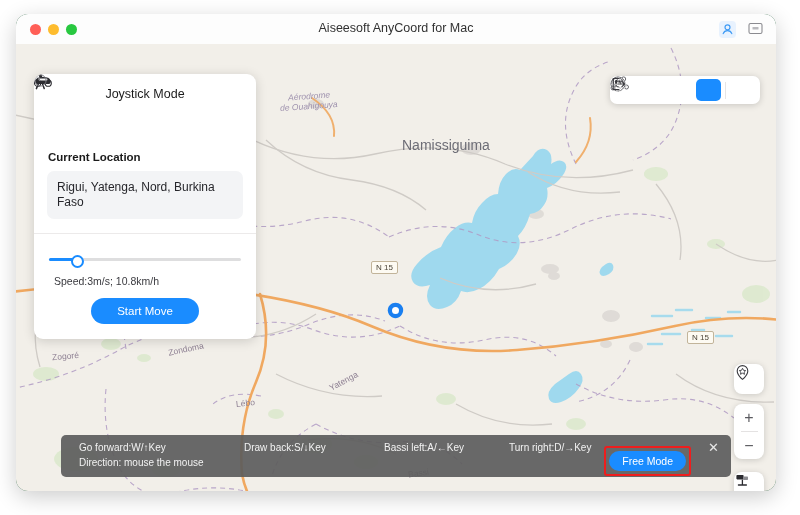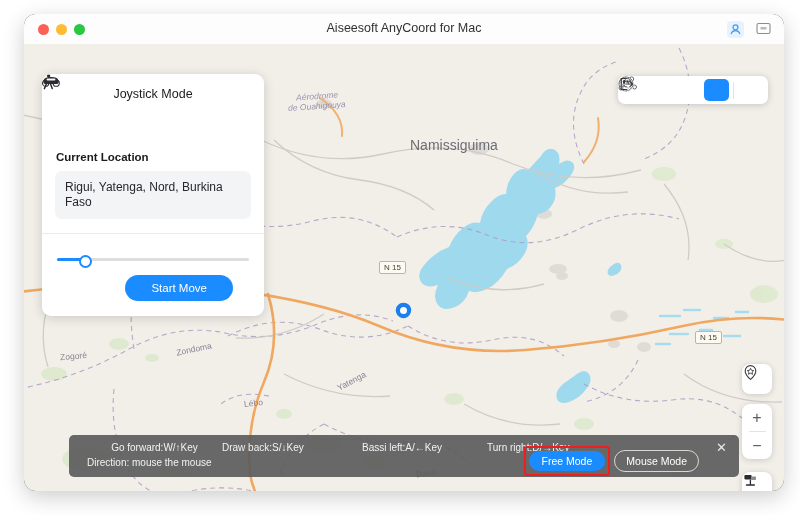--- a/index.html
+++ b/index.html
@@ -1,21 +1,21 @@
 <!DOCTYPE html>
 <html><head>
 <meta charset="utf-8">
 <style>
   html,body{margin:0;padding:0;background:#ffffff;}
   body{width:800px;height:515px;overflow:hidden;font-family:"Liberation Sans",sans-serif;}
 
   .screen{position:relative;width:800px;height:515px;background:#fff;}
 
   
-  .window{position:absolute;left:24px;top:14px;width:760px;height:477px;
+  .window{position:absolute;left:16px;top:14px;width:760px;height:477px;
           border-radius:12px;background:#14532d;overflow:hidden;
           box-shadow:0 6px 22px rgba(0,0,0,.20);}
 
   
   .titlebar{position:relative;height:30px;background:#fdfdfd;
             border-bottom:1px solid #eceaea;}
   .lights{position:absolute;left:14px;top:10px;display:flex;gap:7px;}
   .light{width:11px;height:11px;border-radius:50%;}
   .l-red{background:#ff5f57;}
   .l-yellow{background:#febc2e;}
@@ -51,21 +51,21 @@
   .speed-row{display:flex;justify-content:space-between;align-items:center;
              padding:12px 15px 0;}
   .speed-row svg{display:block;}
   .slider{margin:8px 15px 0;position:relative;height:10px;}
   .track{position:absolute;left:0;right:0;top:4px;height:3px;border-radius:2px;background:#dededf;}
   .track-fill{position:absolute;left:0;top:4px;height:3px;border-radius:2px;background:#1a8cff;}
   .thumb{position:absolute;top:1px;width:9px;height:9px;border-radius:50%;
          background:#fff;border:2.5px solid #1a8cff;}
   .spd-text{display:flex;align-items:center;gap:5px;padding:11px 15px 0;
             font-size:10.5px;color:#3a3a3f;}
-  .btn-row{display:flex;justify-content:flex-end;padding:11px 31px 15px;}
+  .btn-row{display:flex;justify-content:center;padding:11px 31px 15px;}
   .start-btn{background:#1a8cff;color:#fff;font-size:11.5px;border:none;
              border-radius:15px;padding:7px 26px;cursor:pointer;}
 
   
   .modebar{position:absolute;right:16px;top:32px;height:28px;background:#fff;
            border-radius:7px;box-shadow:0 1px 7px rgba(0,0,0,.18);
            display:flex;align-items:center;padding:0 5px;gap:2px;}
   .mode-ico{width:25px;height:22px;display:flex;align-items:center;justify-content:center;
             border-radius:5px;cursor:pointer;}
   .mode-ico.active{background:#1a8cff;}
@@ -81,21 +81,21 @@
   .zbtn{width:30px;height:27px;display:flex;align-items:center;justify-content:center;
         font-size:16px;color:#5a5a5f;cursor:pointer;}
   .zline{width:17px;height:1px;background:#e4e2e2;}
 
   
   .helpbar{position:absolute;left:45px;bottom:14px;width:670px;height:42px;
            background:rgba(92,92,92,.92);border-radius:5px;}
   .help-left{position:absolute;left:18px;top:7px;}
   .help-l1{display:flex;gap:0;font-size:10px;color:#f2f2f2;}
   .help-l1 span{display:inline-block;}
-  .hk1{width:135px;text-align:center;} .hk2{width:140px;} .hk3{width:125px;}
+  .hk1{width:135px;} .hk2{width:140px;margin-left:30px;} .hk3{width:125px;}
   .help-l2{font-size:10px;color:#f2f2f2;margin-top:4px;}
   .mode-btns{position:absolute;right:40px;top:11px;display:flex;align-items:center;gap:4px;}
   .free-wrap{position:relative;padding:3px;border:2px solid #ef1d1d;border-radius:3px;}
   .free-btn{background:#1a8cff;color:#fff;font-size:10.5px;border:none;
             border-radius:11px;padding:4px 13px;cursor:pointer;}
   .mouse-btn{background:transparent;color:#fff;font-size:10.5px;
              border:1px solid #d6d6d6;border-radius:11px;padding:4px 11px;cursor:pointer;}
   .help-close{position:absolute;right:12px;top:6px;color:#e8e8e8;font-size:13px;
               cursor:pointer;line-height:1;}
 </style>
@@ -338,39 +338,47 @@
                 <path d="M1.5 8.4 q-.3 -3.4 2.4 -4.6 q4.6 -1.6 10.2 0 q2.7 1.2 2.4 4.6 q-.2 1.6 -2 1.6 H3.5 q-1.8 0 -2 -1.6 z" fill="#2b2b30"></path>
                 <rect x="4.6" y="4.6" width="8.8" height="2" rx=".8" fill="#f6f6f6"></rect>
               </svg>
         </span>
       </div>
       <div class="slider">
         <div class="track"></div>
         <div class="track-fill" style="width:15%"></div>
         <div class="thumb" style="left:calc(15% - 7px)"></div>
       </div>
+      <div class="spd-text">
+        <span>
+          <svg width="13" height="13" viewBox="0 0 13 13">
+                <circle cx="6.5" cy="6.5" r="5.6" fill="none" stroke="#7a7a80" stroke-width="1"></circle>
+                <path d="M6.5 6.5 L4 4.2" stroke="#7a7a80" stroke-width="1" stroke-linecap="round"></path>
+              </svg>
+        </span>
+        <span>Speed:3m/s; 10.8km/h</span>
+      </div>
       <div class="btn-row">
         <button class="start-btn">Start Move</button>
       </div>
     </div>
 
     <div class="helpbar">
       <div class="help-left">
         <div class="help-l1">
           <span class="hk1">Go forward:W/↑Key</span>
           <span class="hk2">Draw back:S/↓Key</span>
           <span class="hk3">Bassi left:A/←Key</span>
           <span>Turn right:D/→Key</span>
         </div>
         <div class="help-l2">Direction: mouse the mouse</div>
       </div>
       <div class="mode-btns">
         <div class="free-wrap">
           <button class="free-btn">Free Mode</button>
         </div>
-        <button class="mouse-btn">Mouse Mode</button>
       </div>
       <div class="help-close">✕</div>
     </div>
 
   </div>
 </div>
 </div>
 
 </body></html>

